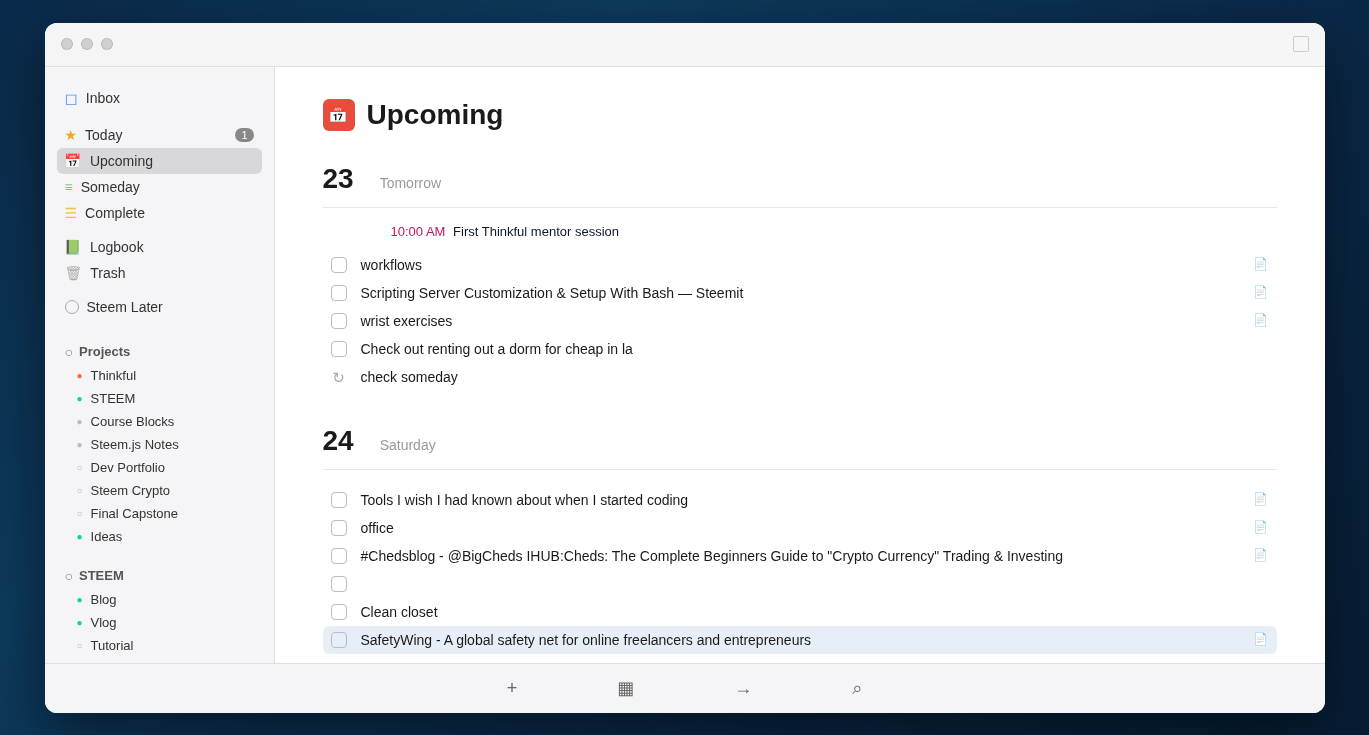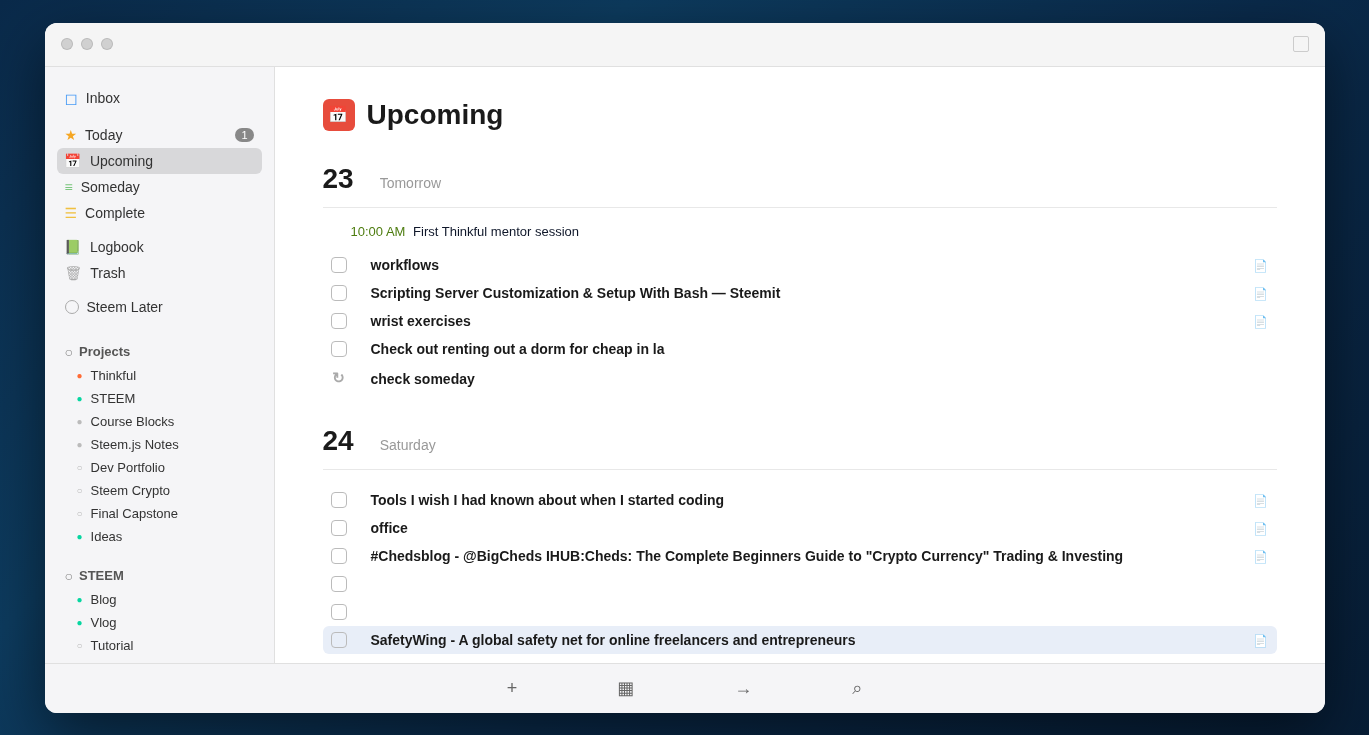--- a/index.html
+++ b/index.html
@@ -171,26 +171,25 @@
       color: #4a90d9;
       font-weight: 500;
       margin-bottom: 12px;
       padding-left: 28px;
     }
     .task-list {
       margin-bottom: 32px;
     }
     .task-item {
       display: flex;
-      align-items: flex-end;
-      gap: 24px;
+      align-items: flex-start;
+      gap: 14px;
       padding: 6px 8px;
       border-radius: 6px;
       cursor: pointer;
-      font-weight: bold;
     }
     .task-item.highlighted { background: #e8eef8; }
     .task-checkbox {
       width: 16px;
       height: 16px;
       border: 1.5px solid #bbb;
       border-radius: 4px;
       flex-shrink: 0;
       cursor: pointer;
     }
@@ -370,21 +369,21 @@
         <h1 class="page-title">Upcoming</h1>
       </div>
 
       <div>
         <div class="section-date-header">
           <span class="section-day-num">23</span>
           <span class="section-day-name">Tomorrow</span>
         </div>
         <div class="section-divider"></div>
         <div class="time-label">
-          <span style="color:#4d7c0f;">10:00 AM</span>
+          <span style="color:#be185d;margin-left:40px;">10:00 AM</span>
           <span style="color:#0f172a; margin-left:4px;">First Thinkful mentor session</span>
         </div>
         <div class="task-list">
 
           <div class="task-item">
             <div class="task-checkbox"></div>
             <span class="task-text">workflows</span>
             <span class="task-icon">📄</span>
           </div>
 
@@ -437,20 +436,21 @@
             <span class="task-text">#Chedsblog - @BigCheds IHUB:Cheds: The Complete Beginners Guide to "Crypto Currency" Trading &amp; Investing</span>
             <span class="task-icon">📄</span>
           </div>
 
           <div class="task-item">
             <div class="task-checkbox"></div>
           </div>
 
           <div class="task-item">
             <div class="task-checkbox"></div>
+            <span class="task-text">Clean closet</span>
           </div>
 
           <div class="task-item highlighted">
             <div class="task-checkbox"></div>
             <span class="task-text">SafetyWing - A global safety net for online freelancers and entrepreneurs</span>
             <span class="task-icon">📄</span>
           </div>
         </div>
       </div>
     </div>

